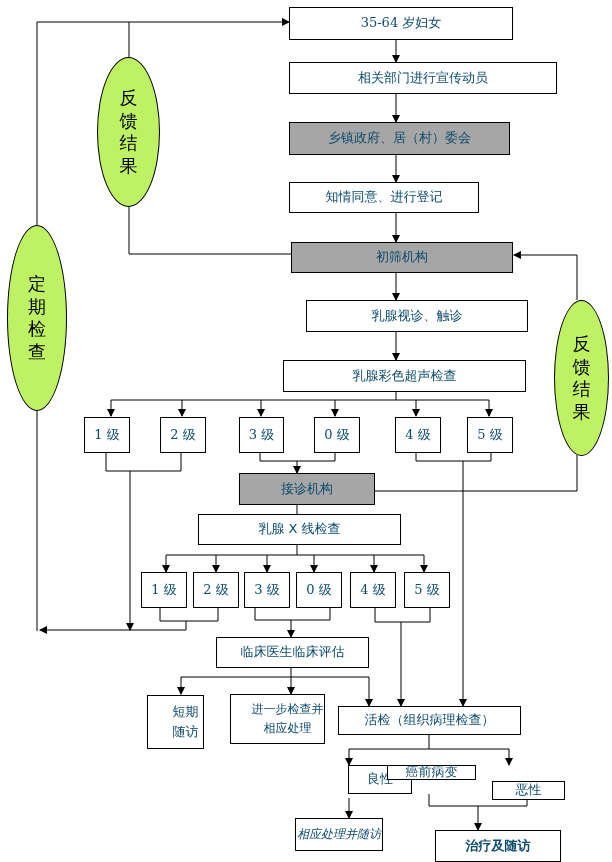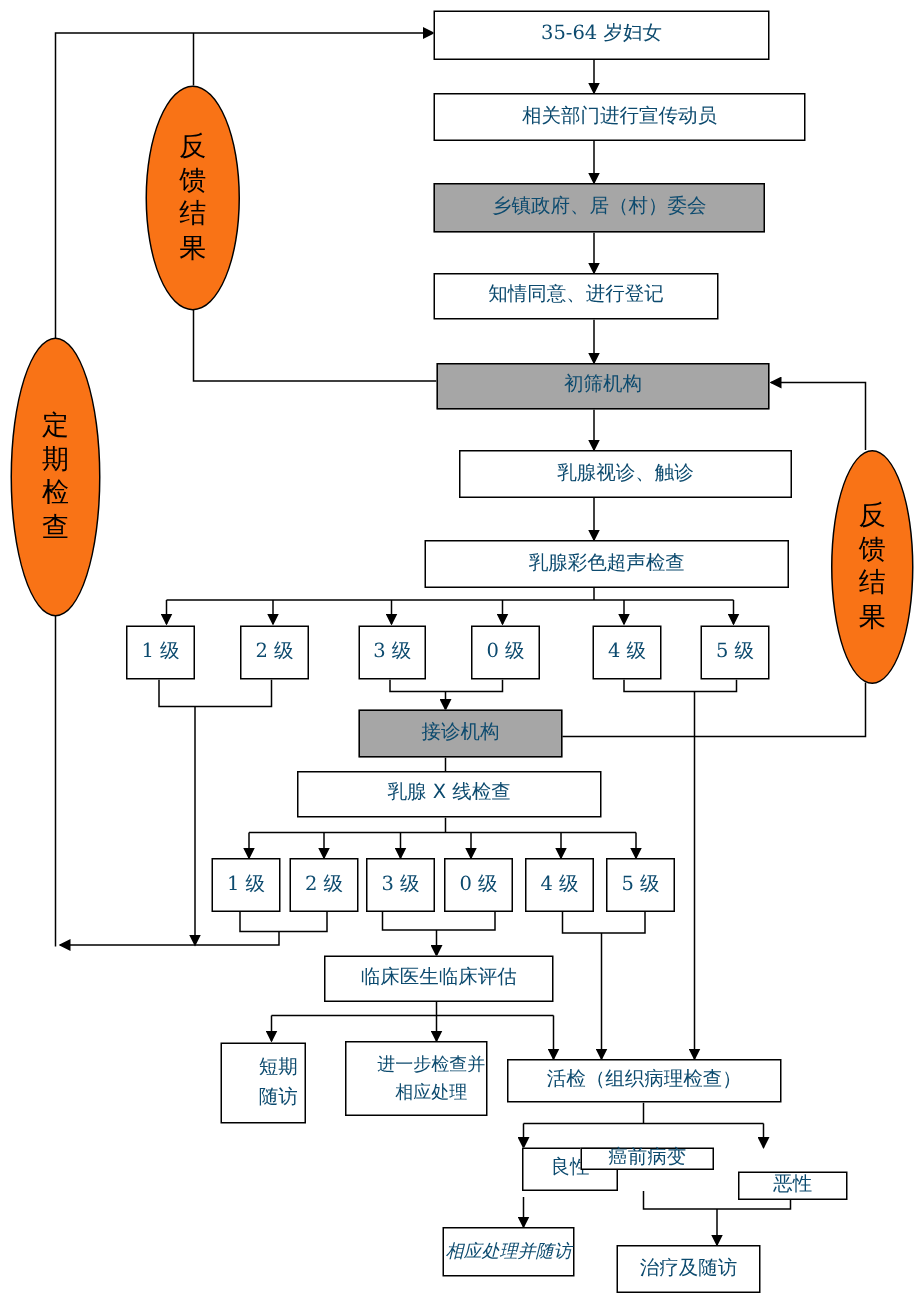--- a/index.html
+++ b/index.html
@@ -5,21 +5,21 @@
   html, body { margin: 0; padding: 0; background: #ffffff; }
   body { width: 612px; height: 862px; position: relative; overflow: hidden;
          font-family: "DejaVu Sans", "Liberation Sans", sans-serif; }
   svg#diagram { position: absolute; left: 0; top: 0; }
   .box { position: absolute; box-sizing: border-box; border: 1px solid #000;
          background: #fff; display: flex; align-items: center; justify-content: center;
          text-align: center; font-size: 13px; color: #0c4a6e; line-height: 1.55; }
   .box.gray { background: #a6a6a6; }
   .box.serif { font-family: "DejaVu Serif", "Liberation Serif", serif; }
   .oval { position: absolute; box-sizing: border-box; border: 1px solid #000;
-          border-radius: 50%; background: #f97316; display: flex; align-items: center;
+          border-radius: 50%; background: #bef264; display: flex; align-items: center;
           justify-content: center; }
   .vtext { font-size: 18px; width: 20px; line-height: 1.25; text-align: center; word-break: break-all; }
   .ml { white-space: pre-line; padding-left: 20px; }
 </style>
 </head>
 <body>
 
 <svg id="diagram" width="612" height="862">
   <defs>
     <marker id="ah" markerWidth="8" markerHeight="8" refX="7" refY="4" orient="auto" markerUnits="userSpaceOnUse">
@@ -95,21 +95,21 @@
     <line x1="349" y1="798" x2="349" y2="818" marker-end="url(#ah)"></line>
 
     <polyline points="429,794 429,806 527,806 527,794"></polyline>
     <line x1="478" y1="806" x2="478" y2="830" marker-end="url(#ah)"></line>
   </g>
 </svg>
 
 <div class="box serif" style="left:289px;top:7px;width:224px;height:33px;">
     <span>35-64 岁妇女</span>
   </div>
-<div class="box" style="left:289px;top:62px;width:248px;height:32px;">
+<div class="box" style="left:289px;top:62px;width:268px;height:32px;">
     <span>相关部门进行宣传动员</span>
   </div>
 <div class="box gray" style="left:289px;top:122px;width:221px;height:33px;">
     <span>乡镇政府、居（村）委会</span>
   </div>
 <div class="box" style="left:289px;top:182px;width:190px;height:31px;">
     <span>知情同意、进行登记</span>
   </div>
 <div class="box gray" style="left:291px;top:242px;width:222px;height:31px;">
     <span>初筛机构</span>
@@ -183,21 +183,21 @@
 <div class="box" style="left:387px;top:765px;width:89px;height:15px;">
     <span>癌前病变</span>
   </div>
 <div class="box" style="left:492px;top:765px;width:73px;height:19px;margin-top:16px;">
     <span>恶性</span>
   </div>
 
 <div class="box" style="left:295px;top:818px;width:88px;height:33px;font-size:12px;font-style:italic;">
     <span>相应处理并随访</span>
   </div>
-<div class="box" style="left:411px;top:830px;width:96px;height:32px;">
+<div class="box" style="left:435px;top:830px;width:126px;height:32px;font-weight:bold;">
     <span>治疗及随访</span>
   </div>
 
 <div class="oval" style="left:97px;top:57px;width:63px;height:150px;">
     <div class="vtext">反馈结果</div>
   </div>
 <div class="oval" style="left:7px;top:225px;width:60px;height:186px;">
     <div class="vtext">定期检查</div>
   </div>
 <div class="oval" style="left:554px;top:300px;width:55px;height:156px;">

